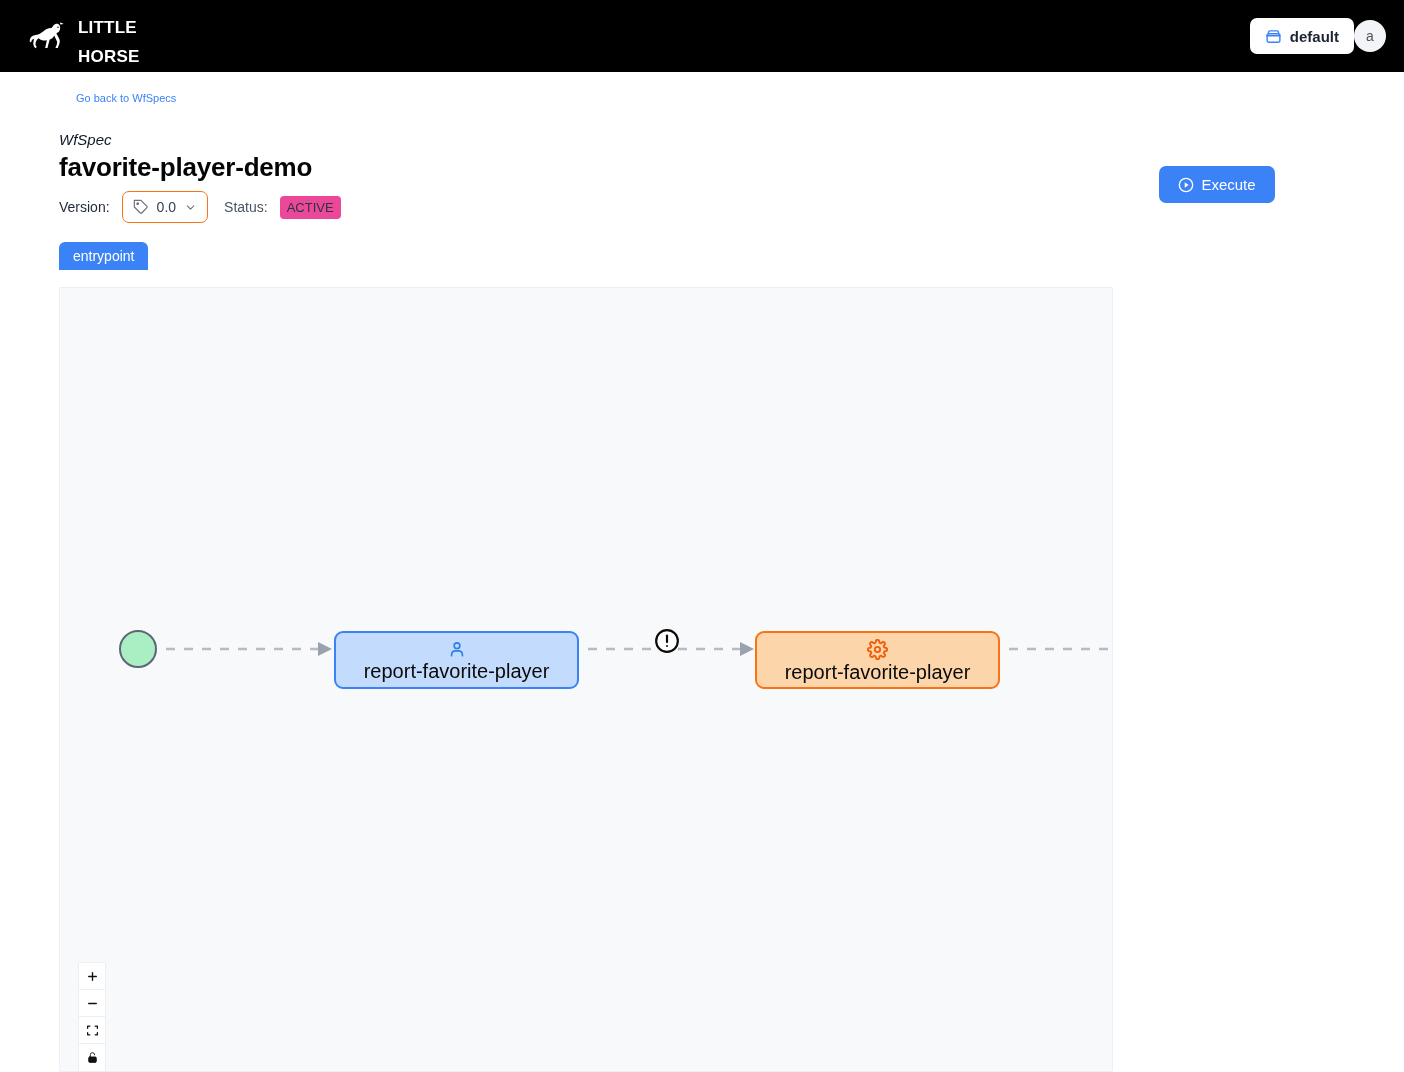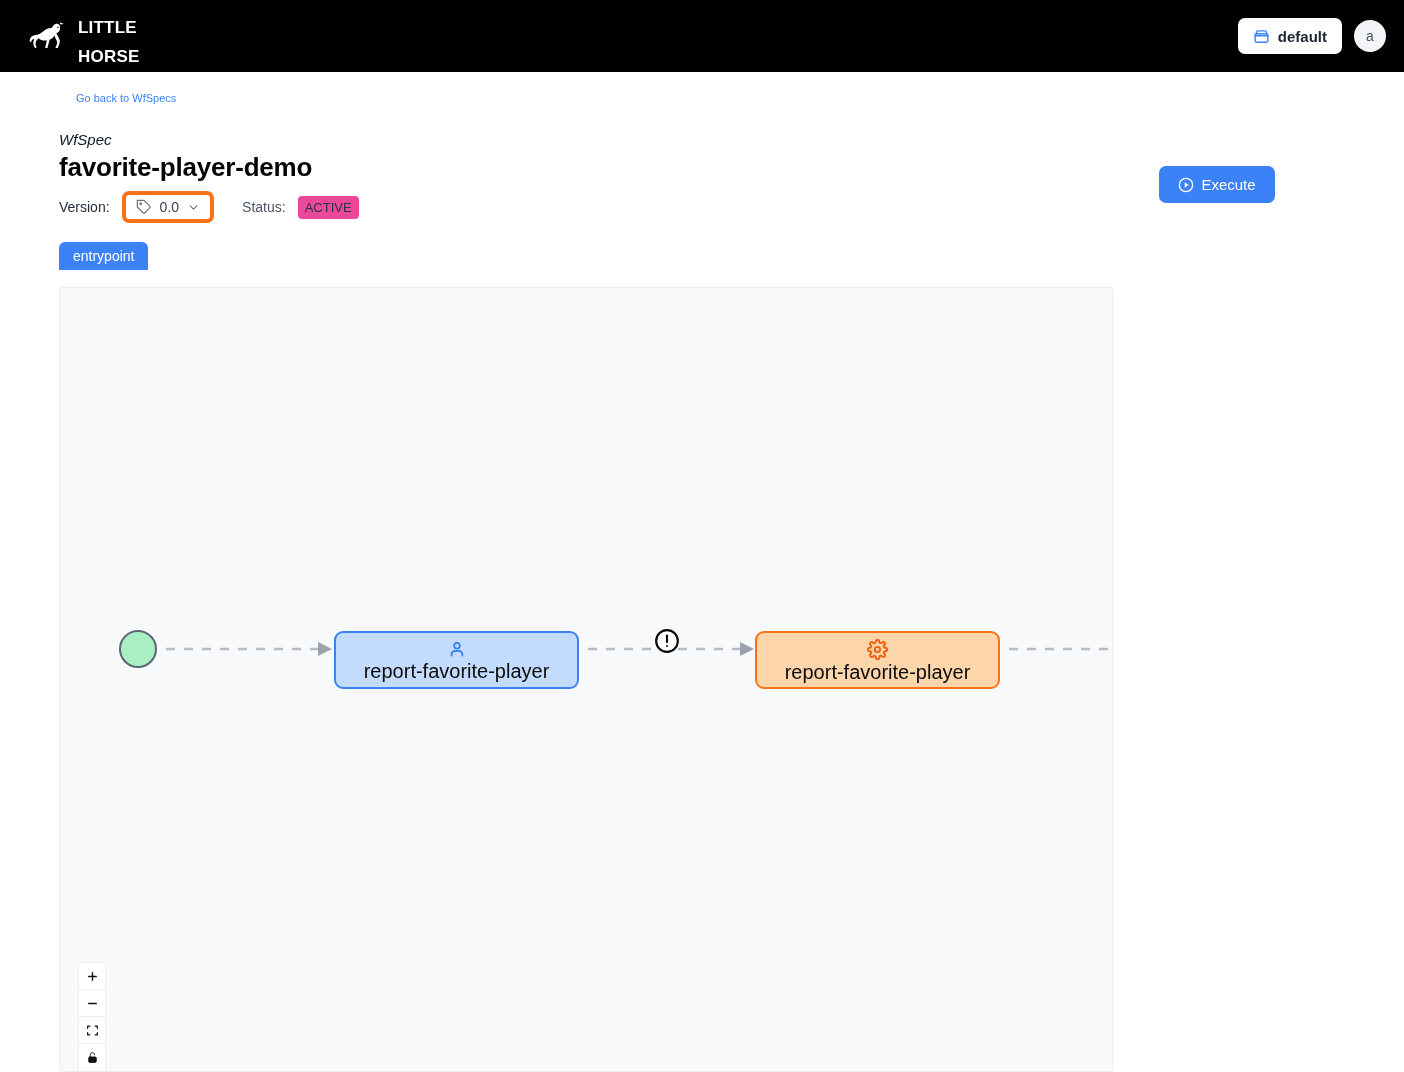--- a/index.html
+++ b/index.html
@@ -21,21 +21,21 @@
   }
   .brand { display: flex; align-items: center; gap: 10px; }
   .brand-logo { width: 44px; height: 34px; display: block; }
   .brand-text {
     color: #ffffff; font-weight: 700; font-size: 17px;
     line-height: 17px; letter-spacing: 0.2px;
     text-transform: uppercase;
   }
   .brand-text span { display: block; margin-top: 12px; }
 
-  .topbar-right { display: flex; align-items: center; gap: 12px; }
+  .topbar-right { display: flex; align-items: center; gap: 0; }
   .tenant-btn {
     display: flex; align-items: center; gap: 8px;
     background: #ffffff; border: none; border-radius: 7px;
     height: 36px; padding: 0 15px;
     font-family: "Liberation Sans", sans-serif;
     font-size: 15px; font-weight: 700; color: #1d2433;
     cursor: pointer;
   }
   .avatar {
     width: 32px; height: 32px; border-radius: 50%;
@@ -64,25 +64,25 @@
   }
 
   .meta-row {
     position: absolute; left: 59px; top: 119px;
     display: flex; align-items: center; gap: 12px;
   }
   .meta-label { font-size: 14px; color: #1f2937; }
   .version-select {
     display: flex; align-items: center; gap: 8px;
     height: 32px; padding: 0 10px;
-    border: 4px solid #f97316; border-radius: 7px;
+    border: 1px solid #f97316; border-radius: 7px;
     background: #ffffff; cursor: pointer;
   }
   .version-value { font-size: 14px; color: #374151; }
-  .status-label { font-size: 14px; color: #4b5563; margin-left: 16px; }
+  .status-label { font-size: 14px; color: #4b5563; margin-left: 4px; }
   .status-badge {
     background: #ec4899; color: #2b3445;
     font-size: 13px; border-radius: 4px;
     padding: 4px 7px;
   }
 
   .execute-btn {
     position: absolute; left: 1159px; top: 94px;
     width: 116px; height: 37px;
     background: #3b82f6; border: none; border-radius: 7px;

